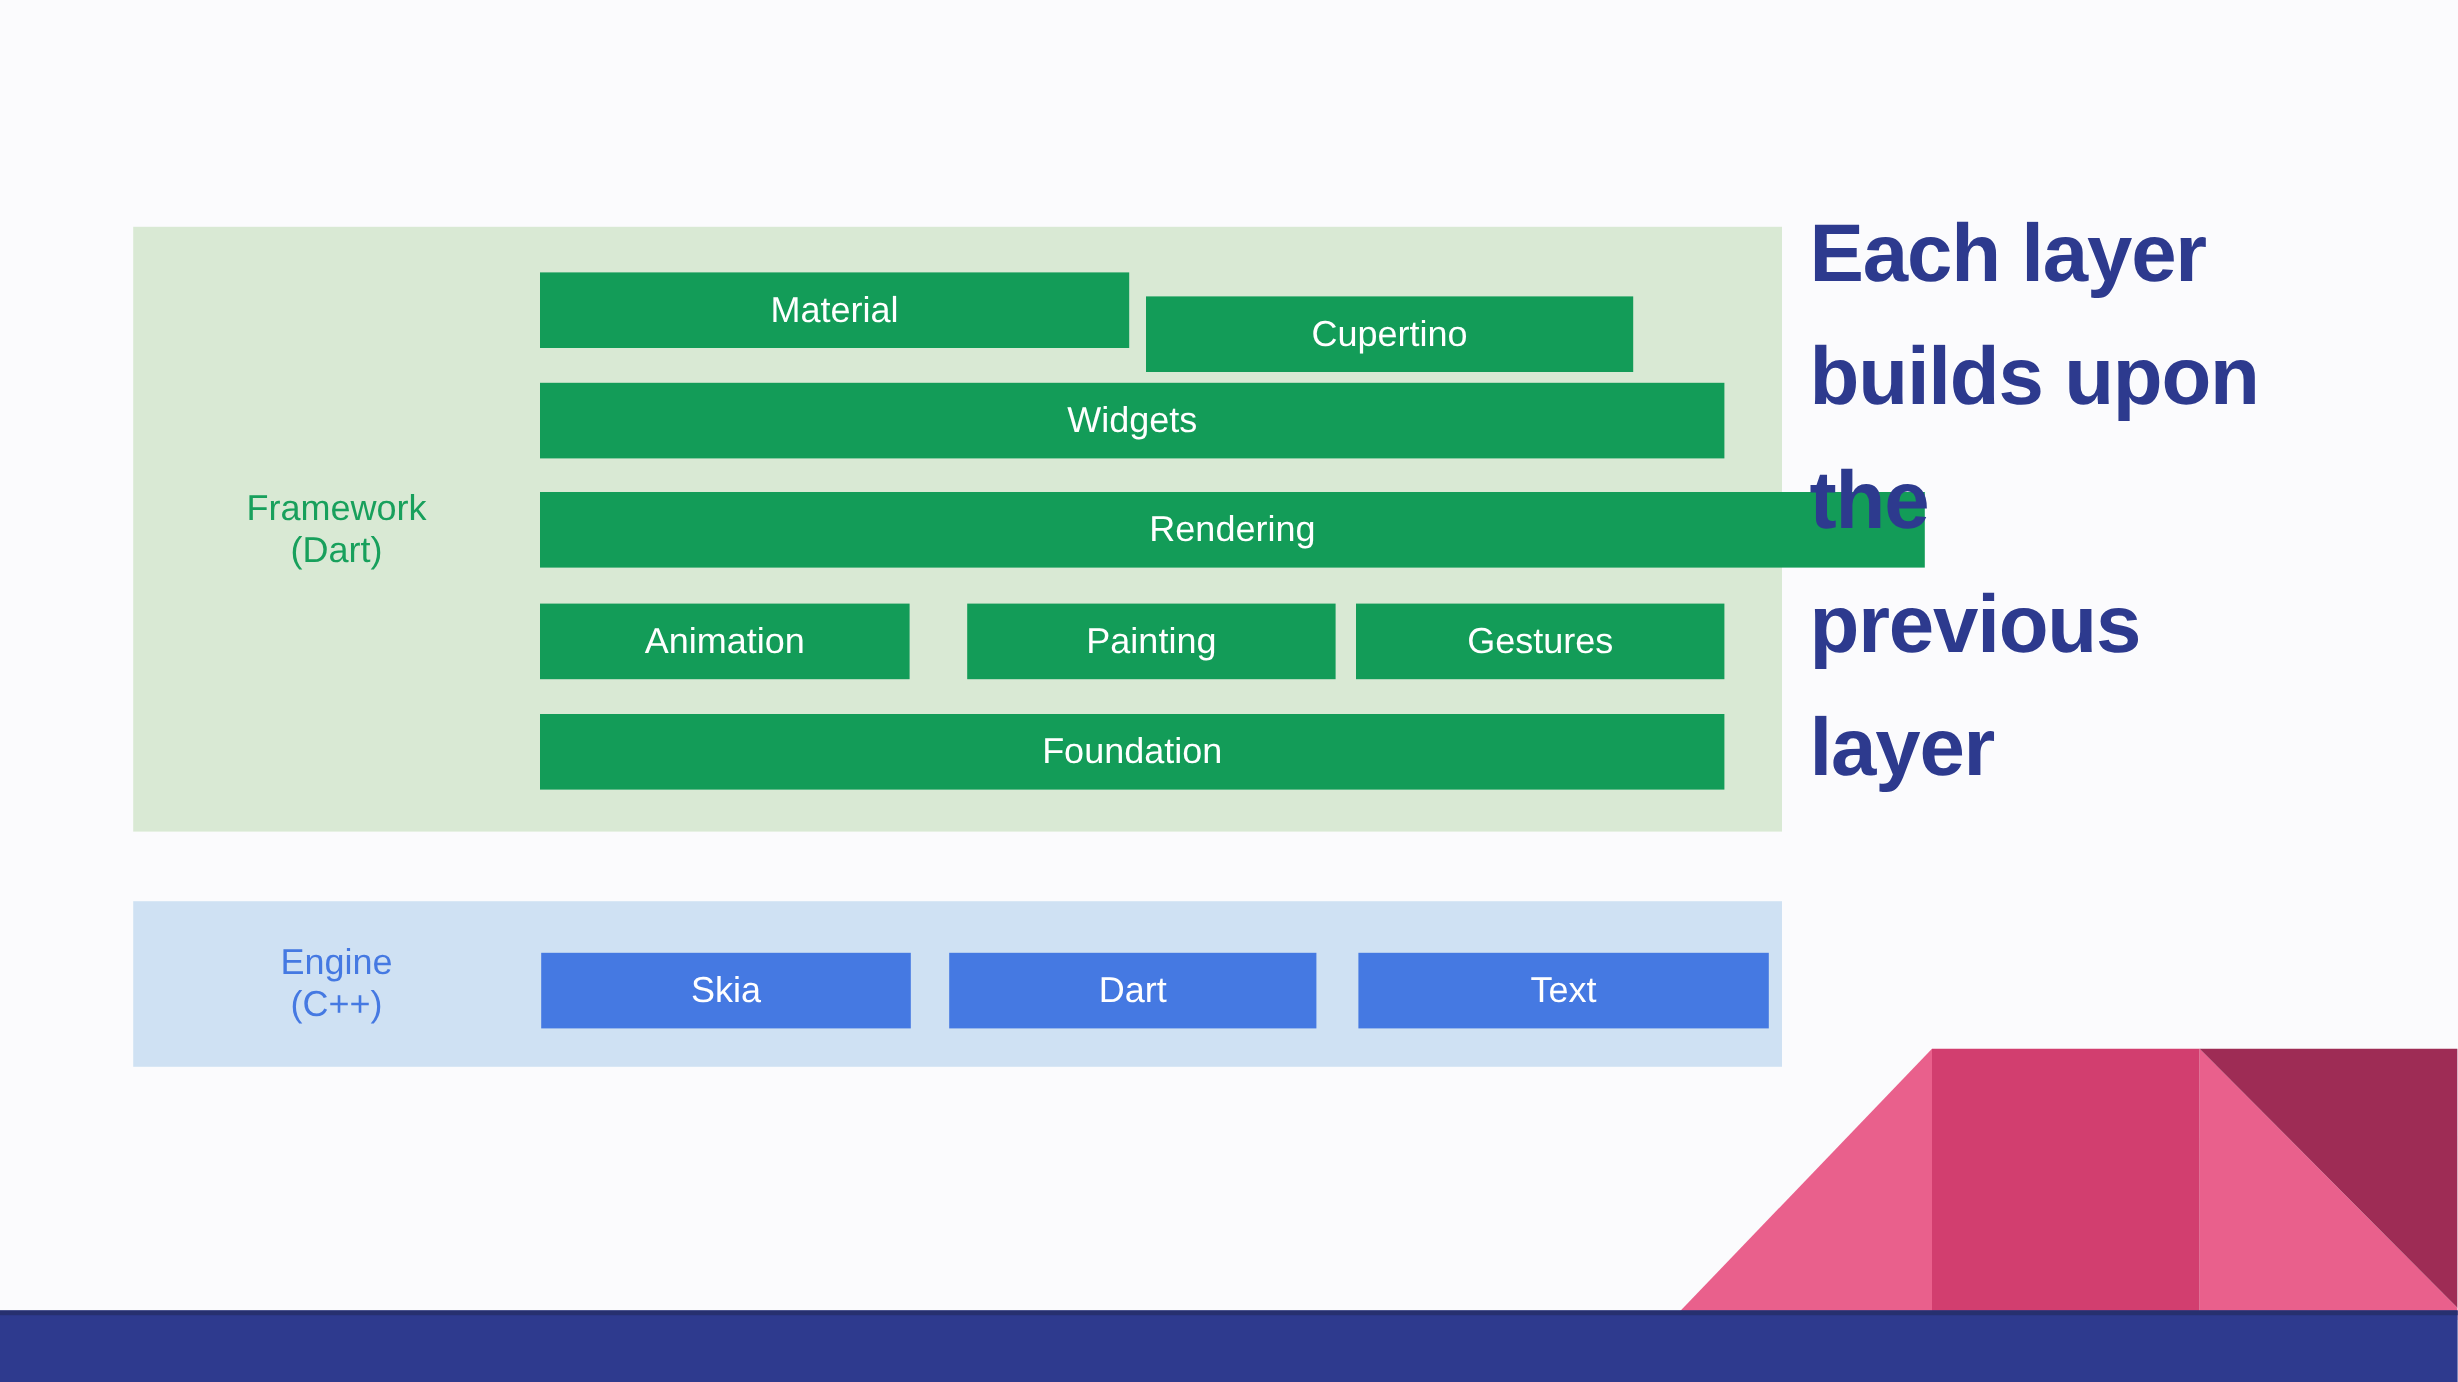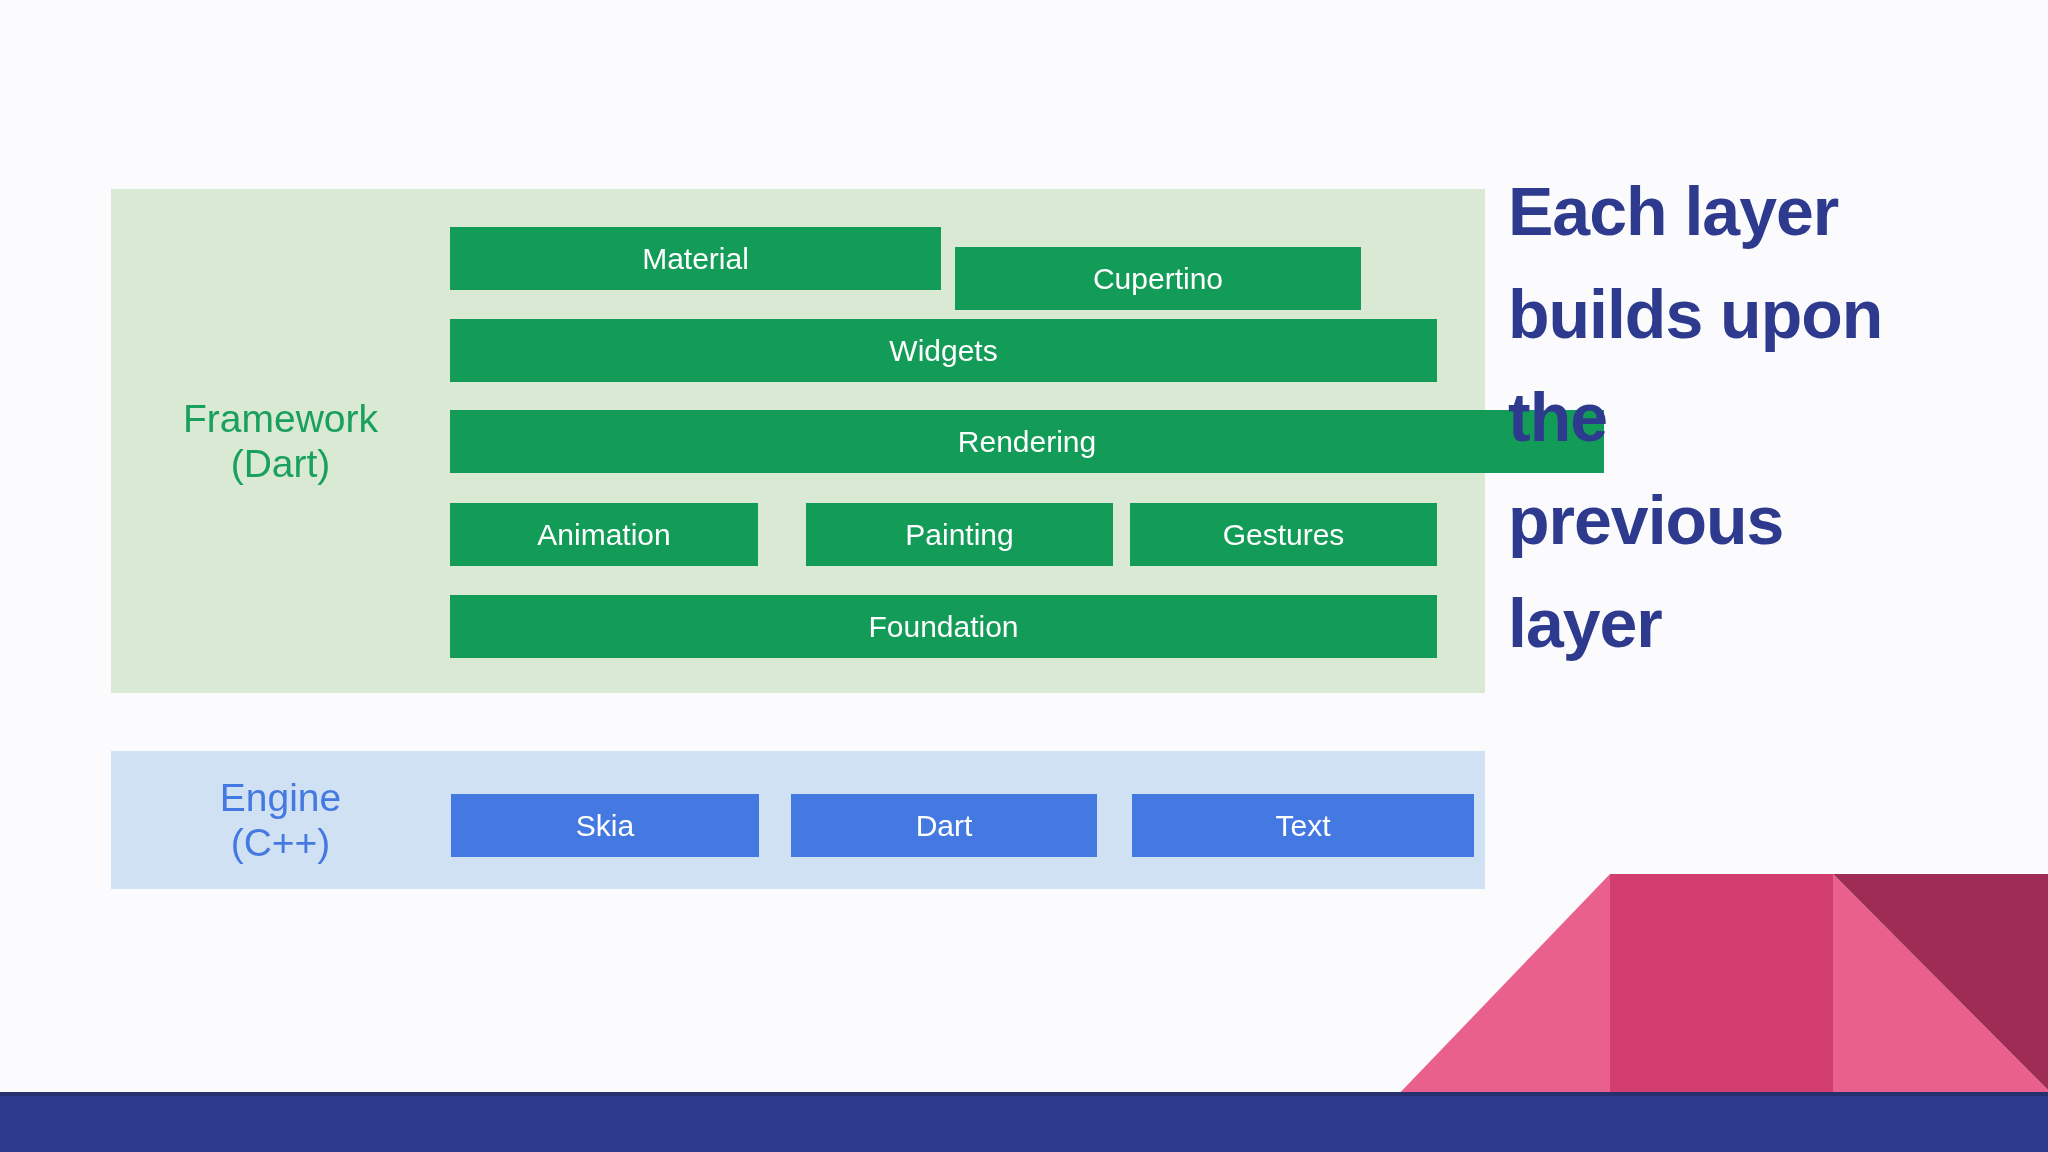--- a/index.html
+++ b/index.html
@@ -47,22 +47,22 @@
 
   
   .side-label {
     position: absolute;
     left: 0; top: 0;
     width: 339px; height: 100%;
     display: flex;
     align-items: center;
     justify-content: center;
     text-align: center;
-    font-size: 39px;
-    line-height: 45px;
+    font-size: 30px;
+    line-height: 35px;
     white-space: pre-line;
   }
   .framework-panel .side-label { color: var(--framework-label-text); }
   .engine-panel .side-label { color: var(--engine-label-text); }
 
   
   .bar {
     position: absolute;
     height: 63px;
     display: flex;

